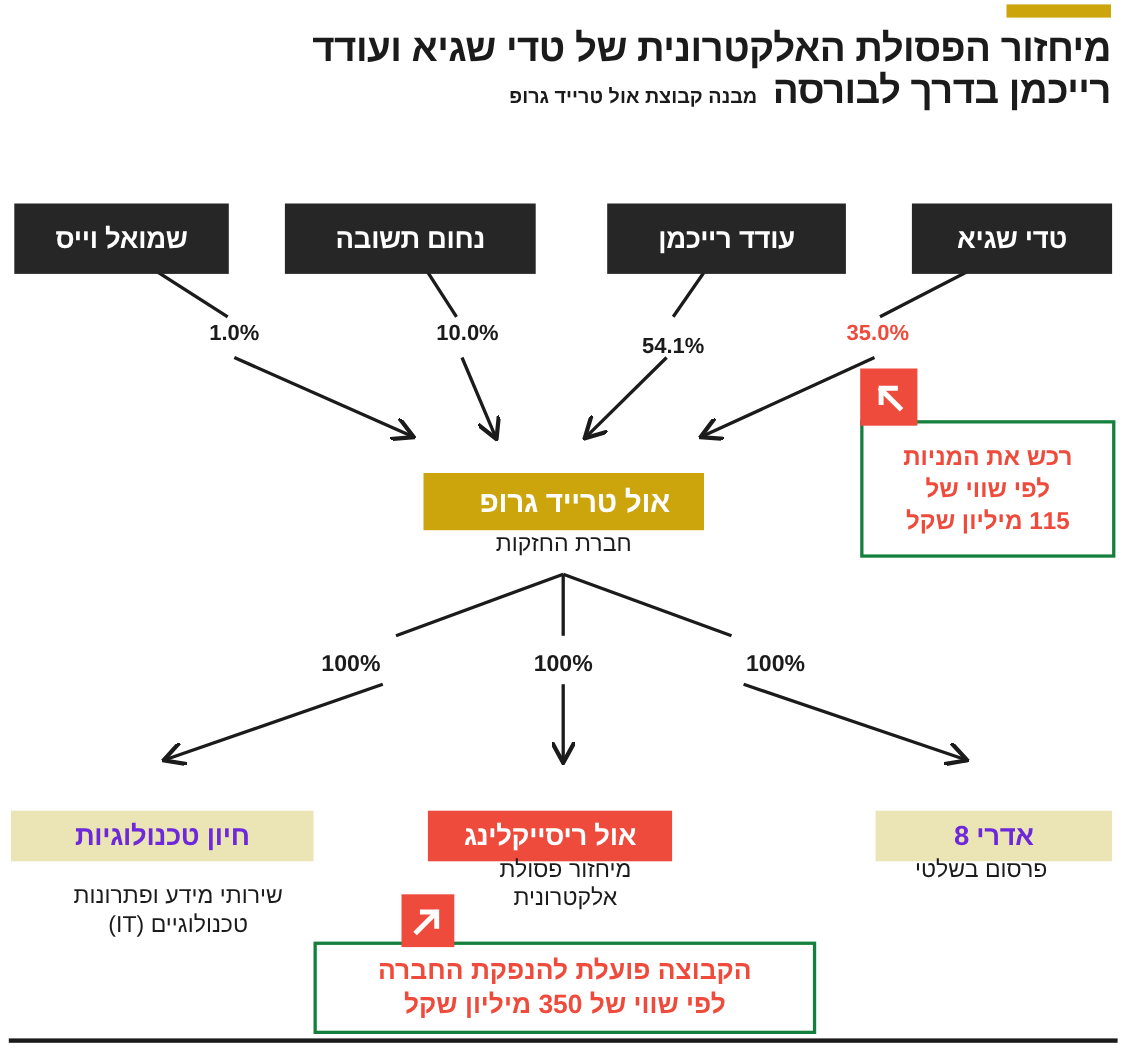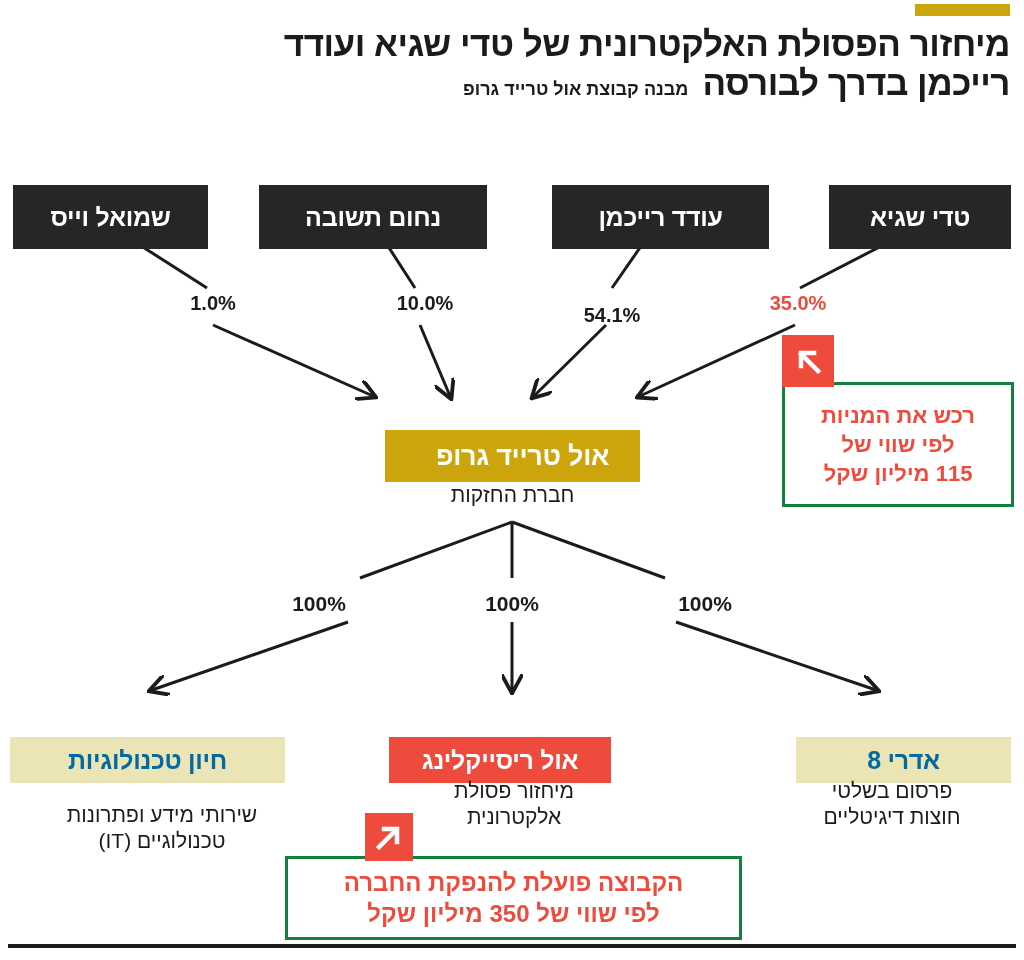--- a/index.html
+++ b/index.html
@@ -52,21 +52,21 @@
     background:#262626;color:#ffffff;
     font-size:25px;font-weight:bold;
     height:64px;letter-spacing:-0.3px;
   }
   .gold-box{
     background:#CCA40C;color:#ffffff;
     font-size:27px;font-weight:bold;
     height:52px;letter-spacing:-0.3px;padding-left:20px;
   }
   .pale-box{
-    background:#EBE5B5;color:#0369a1;
+    background:#EBE5B5;color:#6d28d9;
     font-size:25px;font-weight:bold;
     height:46px;letter-spacing:-0.3px;
   }
   .red-box{
     background:#EE4B3C;color:#ffffff;
     font-size:25px;font-weight:bold;
     height:46px;letter-spacing:-0.3px;
   }
 
   .caption{
@@ -193,21 +193,20 @@
   <div class="caption" style="left:382px;top:778px;width:264px;">
     <div>מיחזור פסולת</div>
     <div>אלקטרונית</div>
   </div>
 
   <div class="node pale-box" style="left:796px;top:710px;width:215px;">
     <span>אדרי 8</span>
   </div>
   <div class="caption" style="left:760px;top:778px;width:264px;">
     <div>פרסום בשלטי</div>
-    <div>חוצות דיגיטליים</div>
   </div>
 
   <div class="callout" id="callout-right" style="left:782px;top:335px;">
     <div class="callout-tab" style="left:0px;top:0px;width:52px;height:52px;">
       <svg width="34" height="34" viewBox="0 0 34 34">
         <g stroke="#ffffff" stroke-width="4.5" fill="none" stroke-linecap="square">
           <line x1="27" y1="27" x2="10" y2="10"></line>
           <polyline points="10,22 10,9 23,9" fill="none"></polyline>
         </g>
       </svg>

